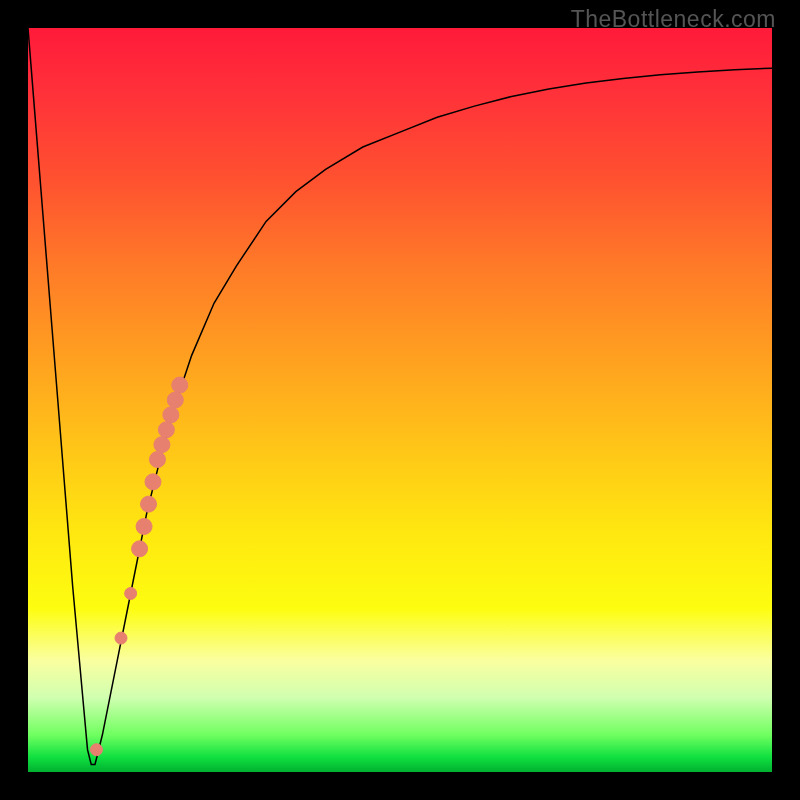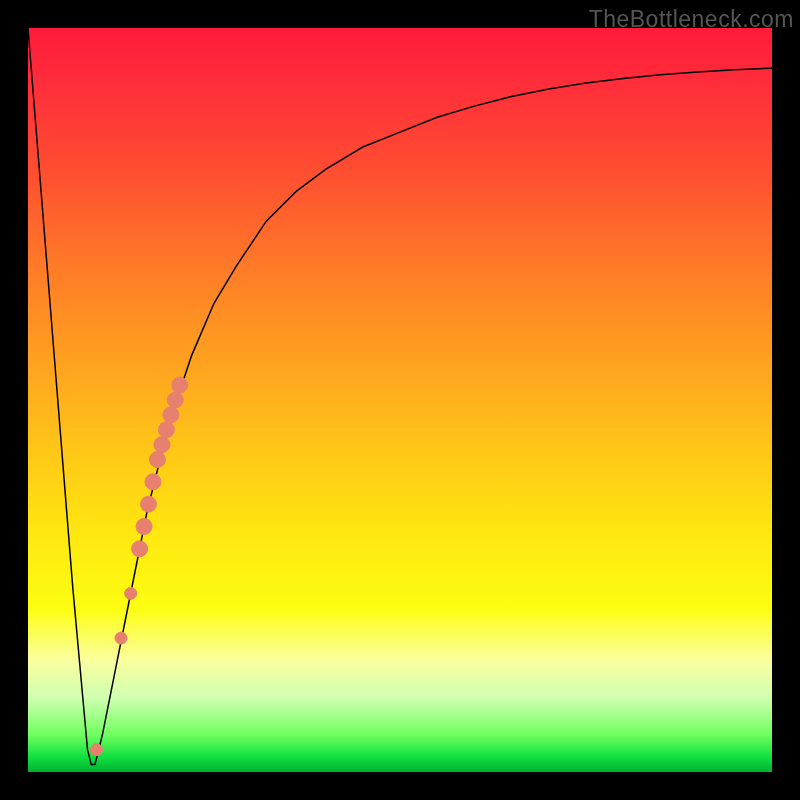--- a/index.html
+++ b/index.html
@@ -28,21 +28,21 @@
       #faffa0 85%,
       #d0ffb0 90%,
       #70ff60 95%,
       #10e040 98%,
       #00b030 100%
     );
   }
   .watermark {
     position: absolute;
     top: 6px;
-    right: 6px;
+    right: 24px;
     color: #555;
     font-size: 23px;
     font-weight: 500;
     letter-spacing: 0.5px;
     z-index: 10;
     margin-left: 25px;
   }
   svg.lines {
     position: absolute;
     left: 0;

